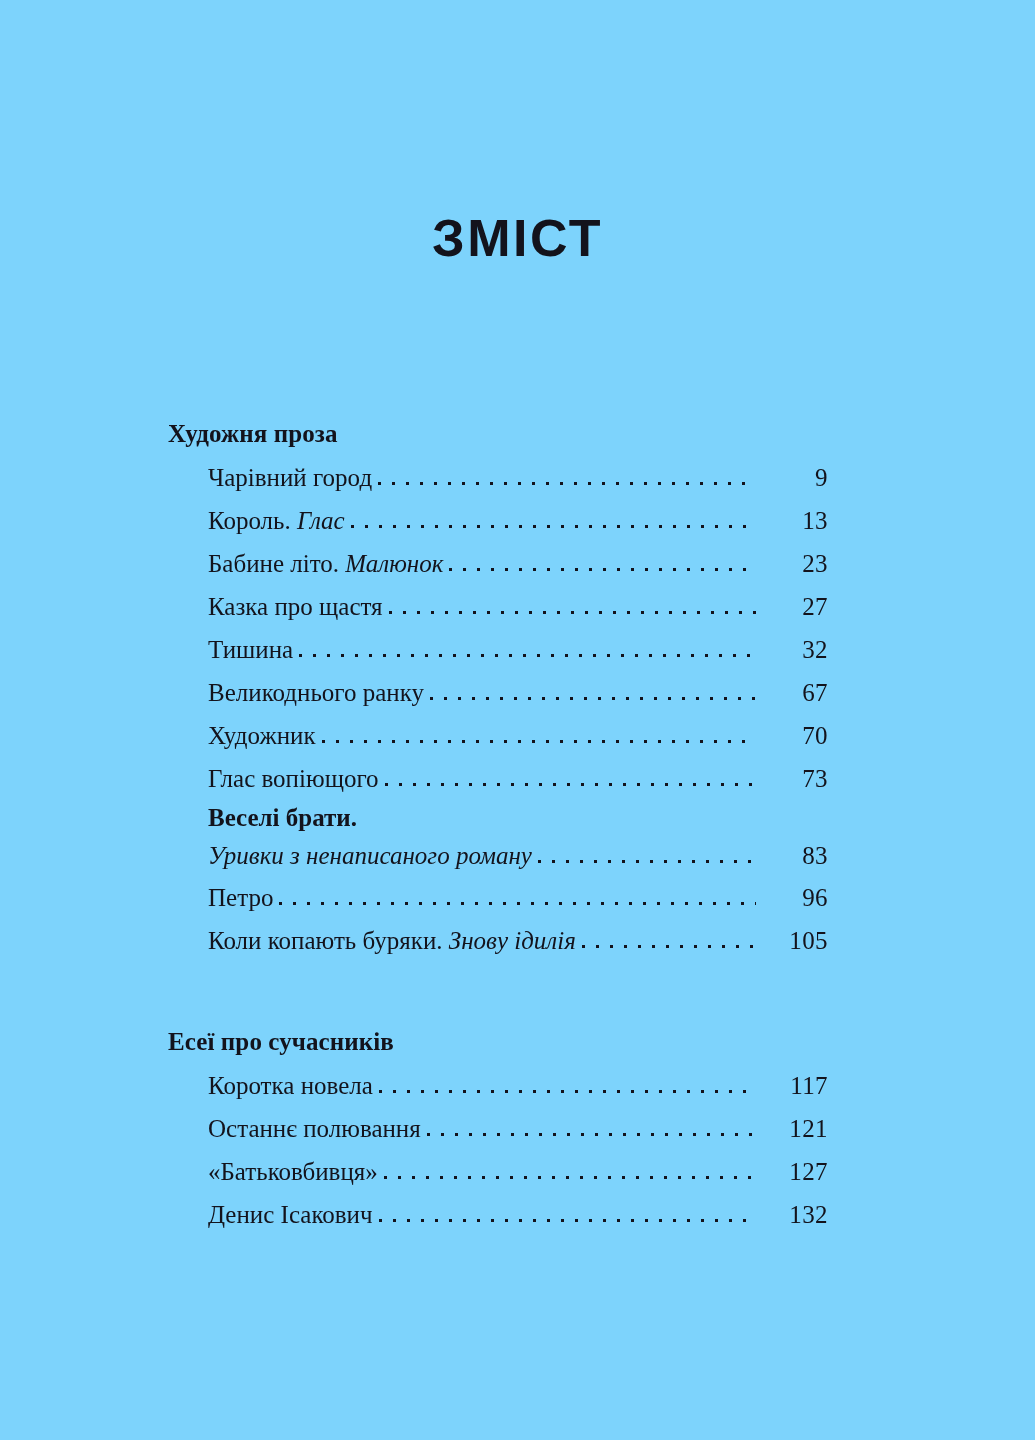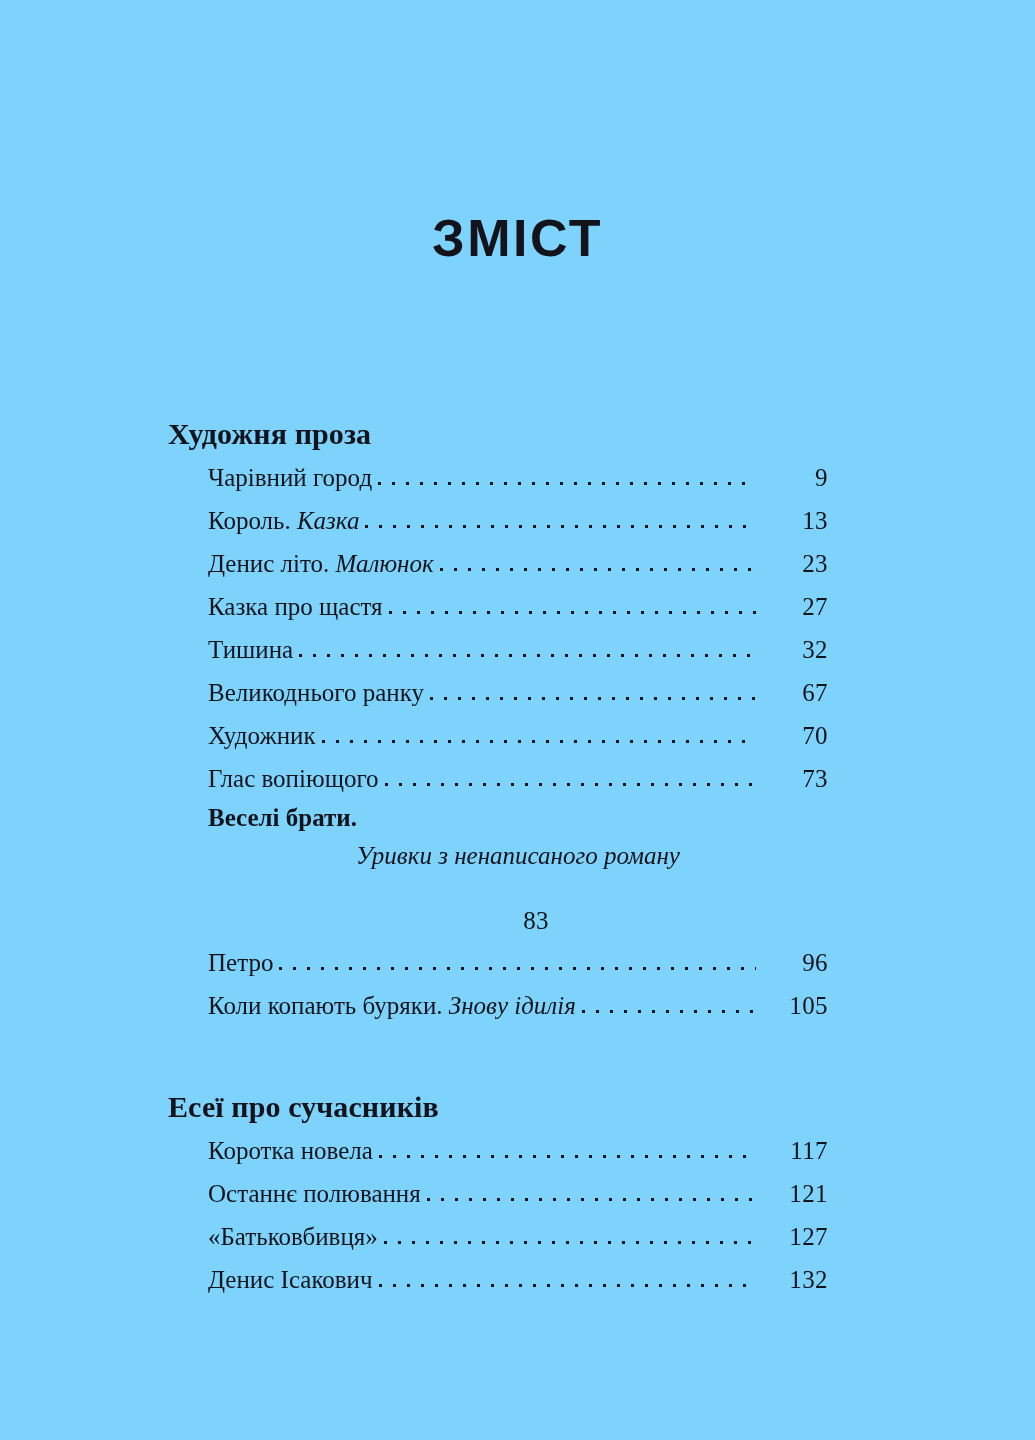--- a/index.html
+++ b/index.html
@@ -44,21 +44,21 @@
     width: 660px;
   }
 
   .toc-section + .toc-section {
     margin-top: 58px;
   }
 
   .section-heading {
     font-family: "Liberation Serif", "DejaVu Serif", serif;
     font-weight: 700;
-    font-size: 30px;
+    font-size: 25px;
     line-height: 44px;
     color: #13131c;
     letter-spacing: 0.1px;
     margin-left: 0;
   }
 
   .toc-entries {
     margin: 0;
     padding: 0;
     list-style: none;
@@ -74,21 +74,20 @@
     white-space: nowrap;
   }
 
   
   .toc-entry.no-leader {
     line-height: 36px;
     font-weight: bold;
   }
   .toc-entry.tight {
     line-height: 40px;
-    flex-direction: column;
   }
 
   .entry-text {
     flex: 0 0 auto;
   }
 
   .entry-text .it {
     font-style: italic;
   }
 
@@ -141,26 +140,26 @@
   <div class="toc-body">
       <div class="toc-section">
         <div class="section-heading">Художня проза</div>
         <ul class="toc-entries">
           <li class="toc-entry">
             <span class="entry-text"><span>Чарівний город</span></span>
             <span class="entry-leader"></span>
             <span class="entry-page">9</span>
           </li>
           <li class="toc-entry">
-            <span class="entry-text"><span>Король.</span> <span class="it">Казка</span></span>
+            <span class="entry-text"><span>Король.</span> <span class="it">Глас</span></span>
             <span class="entry-leader"></span>
             <span class="entry-page">13</span>
           </li>
           <li class="toc-entry">
-            <span class="entry-text"><span>Денис літо.</span> <span class="it">Малюнок</span></span>
+            <span class="entry-text"><span>Бабине літо.</span> <span class="it">Малюнок</span></span>
             <span class="entry-leader"></span>
             <span class="entry-page">23</span>
           </li>
           <li class="toc-entry">
             <span class="entry-text"><span>Казка про щастя</span></span>
             <span class="entry-leader"></span>
             <span class="entry-page">27</span>
           </li>
           <li class="toc-entry">
             <span class="entry-text"><span>Тишина</span></span>

